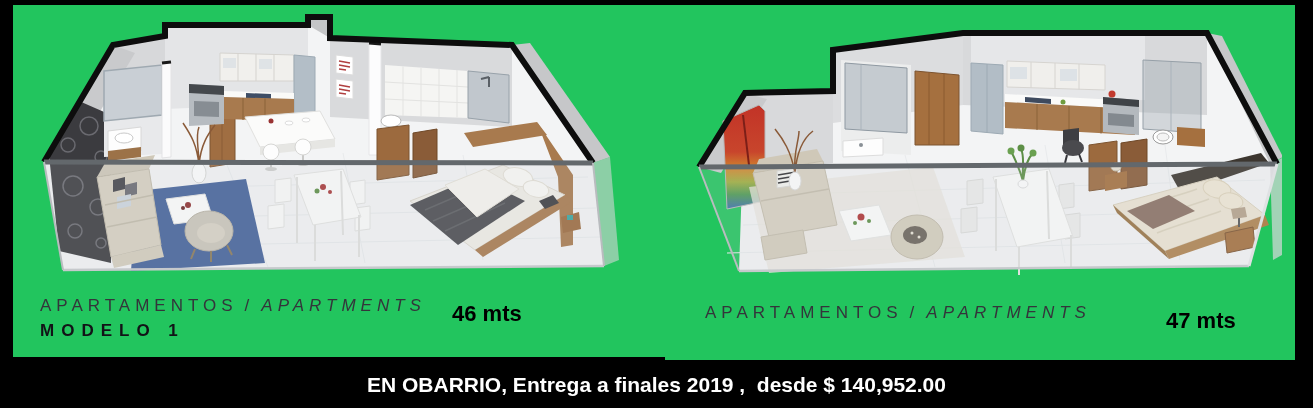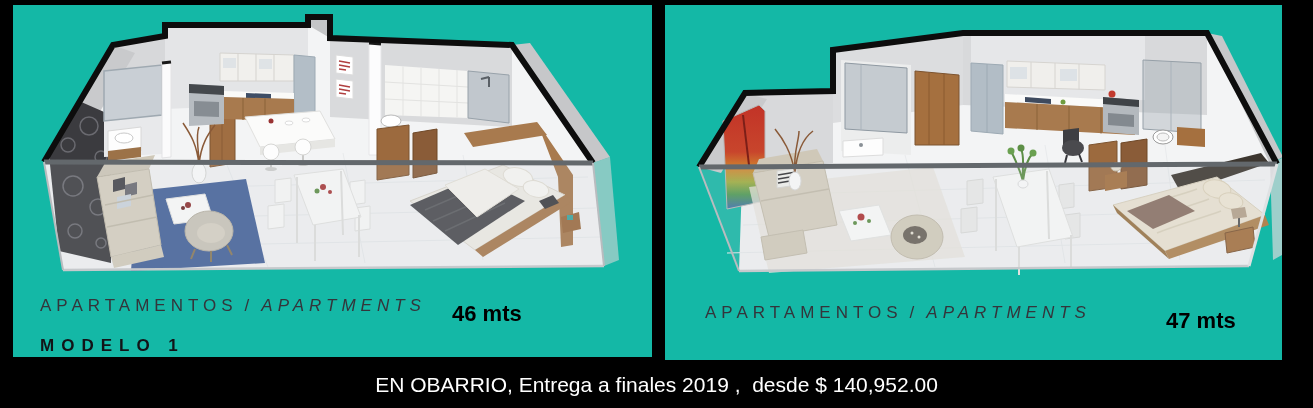--- a/index.html
+++ b/index.html
@@ -1,36 +1,36 @@
 <!DOCTYPE html>
 <html><head>
 <meta charset="utf-8">
 <style>
   html,body{margin:0;padding:0;}
   body{
     width:1313px;height:408px;position:relative;overflow:hidden;
     background:#000;font-family:"Liberation Sans",sans-serif;
   }
-  .panel{position:absolute;background:#14b8a6;}
+  .panel{position:absolute;background:#22c55e;padding-left:13px;}
   #panel-1{left:13px;top:5px;width:639px;height:352px;}
   #panel-2{left:665px;top:5px;width:617px;height:355px;}
   .floorplan{position:absolute;left:0;top:0;}
   .caption{position:absolute;color:#2e2f35;}
   #panel-1 .caption{left:27px;top:291px;}
   #panel-2 .caption{left:40px;top:298px;}
   .caption-line1{font-size:17px;letter-spacing:5px;white-space:nowrap;color:#34353b;}
   .caption-line1 .sep{margin:0 7px;}
   .caption-line1 .it{font-style:italic;}
-  .caption-line2{font-size:17px;font-weight:bold;letter-spacing:7px;color:#121317;margin-top:20px;}
+  .caption-line2{font-size:17px;font-weight:bold;letter-spacing:7px;color:#121317;margin-top:5px;}
   .area{position:absolute;font-size:22px;font-weight:bold;color:#000;white-space:nowrap;}
   #panel-1 .area{left:439px;top:296px;}
   #panel-2 .area{left:501px;top:303px;}
   .footer{
     position:absolute;left:0;right:0;top:373px;text-align:center;
-    color:#fff;font-size:21px;font-weight:normal;white-space:pre;
+    color:#fff;font-size:21px;font-weight:bold;white-space:pre;
   }
 </style>
 </head>
 <body>
 
 <div class="panel" id="panel-1">
   <svg class="floorplan" width="639" height="300" viewBox="0 0 639 300" aria-hidden="true">
 
     <g>
       <polygon points="100,40 152,31 152,20 295,20 295,12 317,12 317,33 499,40 580,158 591,261 50,265 31,157" fill="#f3f4f5"></polygon>

